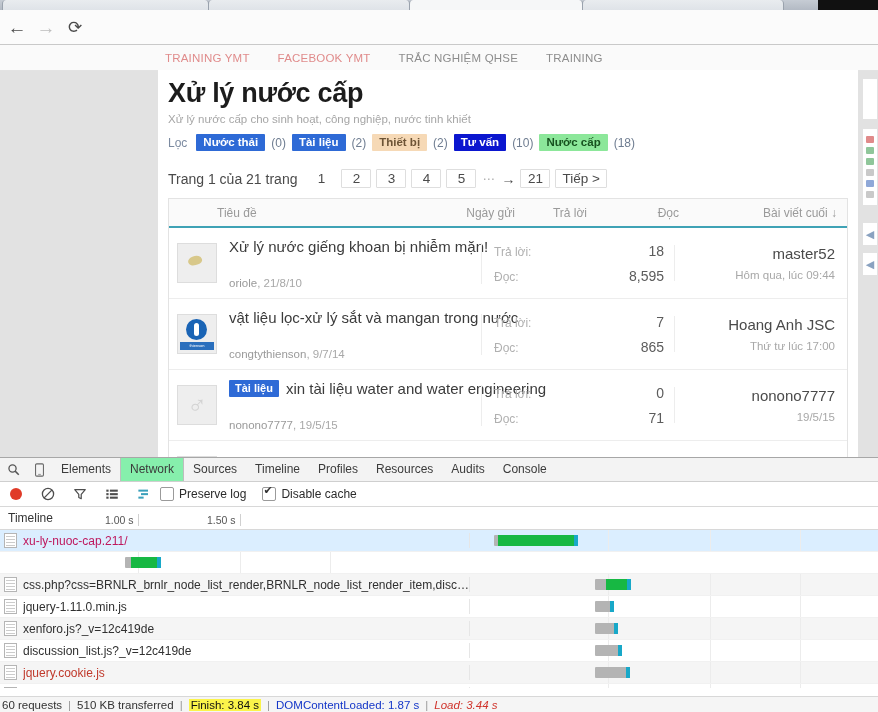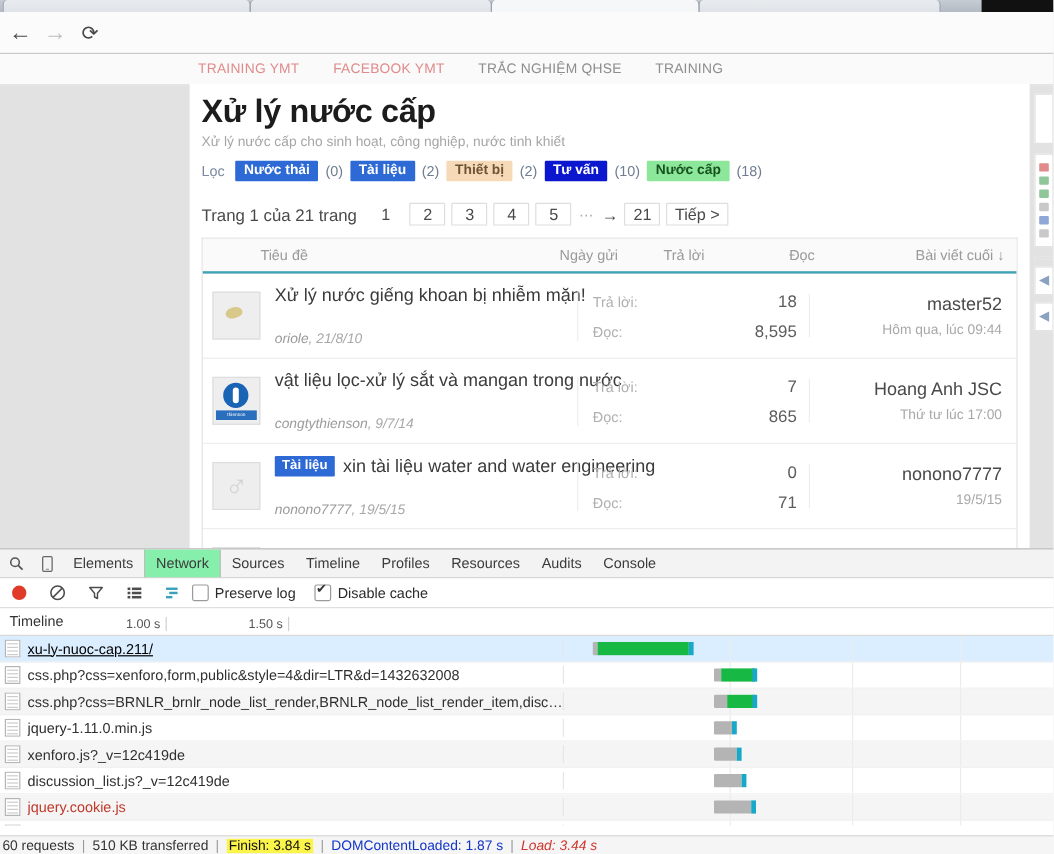--- a/index.html
+++ b/index.html
@@ -144,21 +144,21 @@
   .av-logo .circ{position:absolute;left:8px;top:4px;width:21px;height:21px;border-radius:50%;background:#1a64b5;}
   .av-logo .circ:after{content:"";position:absolute;left:8px;top:4px;width:5px;height:13px;background:#fff;border-radius:3px;}
   .av-logo .cap{position:absolute;left:2px;bottom:3px;right:2px;height:8px;background:#2a6fbd;font-size:4px;color:#fff;text-align:center;line-height:8px;}
   .av-male{background:#efefef;color:#d3d3d3;font-size:26px;line-height:38px;text-align:center;}
   .av-dark{background:linear-gradient(#4a1214,#7b2a1e);}
   .av-dark:after{content:"";position:absolute;left:13px;top:6px;width:12px;height:12px;border-radius:50%;background:#e8cdbb;}
 
   .cell-title{flex:1;min-width:0;padding-right:8px;}
   .t-line{display:flex;align-items:center;gap:7px;font-size:15px;color:#3b3b3b;white-space:nowrap;}
   .t-line .tag{font-size:11px;padding:1px 6px 2px 6px;}
-  .t-meta{margin-top:22px;font-size:11.5px;color:#a8a8a8;font-style:italic;}
+  .t-meta{margin-top:22px;font-size:11.5px;color:#a8a8a8;}
   .t-meta .user{color:#9a9a9a;}
 
   .cell-stats{
     width:170px;flex:0 0 auto;border-left:1px solid #ededed;
     padding:0 10px 0 12px;font-size:12px;color:#b0b0b0;margin-left:27px;
   }
   .stat{display:flex;justify-content:space-between;align-items:baseline;}
   .stat + .stat{margin-top:9px;}
   .stat .v{color:#5c5c5c;font-size:14px;}
   .cell-last{
@@ -236,21 +236,21 @@
   }
   .doc-ic{
     width:11px;height:13px;flex:0 0 auto;background:#fff;border:1px solid #b5b5b5;
     position:relative;
   }
   .doc-ic:after{
     content:"";position:absolute;left:1px;top:2px;right:1px;height:1px;
     box-shadow:0 0 0 0 #ccc,0 3px 0 0 #ccc,0 6px 0 0 #ccc,0 9px 0 0 #ccc;background:#ccc;
   }
   .nr-name .txt{overflow:hidden;text-overflow:ellipsis;}
-  .nr-name .txt.blue{color:#000000;text-decoration:underline;}
+  .nr-name .txt.blue{color:#be185d;}
   .nr-name .txt.red{color:#c0392b;}
   .nr-name .txt.dark{color:#303030;}
   .nr-wf{flex:1;position:relative;height:21px;}
   .gridline{position:absolute;top:0;bottom:0;width:1px;background:#ececec;}
   .bar{position:absolute;top:5px;height:11px;border-radius:1px;}
   .bar .wait{position:absolute;left:0;top:0;bottom:0;background:#b4b4b4;border-radius:1px 0 0 1px;}
   .bar .dl{position:absolute;top:0;bottom:0;background:#17b843;}
   .bar .tail{position:absolute;top:0;bottom:0;width:4px;background:#18a8c8;}
 
   .dt-status{
@@ -545,24 +545,20 @@
             <span class="gridline" style="left:330px"></span>
           <span class="bar" style="left:24px;width:84px">
             <span class="wait" style="width:4px"></span>
             <span class="dl" style="left:4px;width:76px"></span>
             <span class="tail" style="left:80px"></span>
           </span>
         </div>
       </div>
 
       <div class="nrow">
-        <div class="nr-name">
-          <span class="doc-ic"></span>
-          <span class="txt dark">css.php?css=xenforo,form,public&amp;style=4&amp;dir=LTR&amp;d=1432632008</span>
-        </div>
         <div class="nr-wf">
           <span class="gridline" style="left:138px"></span>
             <span class="gridline" style="left:240px"></span>
             <span class="gridline" style="left:330px"></span>
           <span class="bar" style="left:125px;width:36px">
             <span class="wait" style="width:6px"></span>
             <span class="dl" style="left:6px;width:28px"></span>
             <span class="tail" style="left:32px"></span>
           </span>
         </div>

